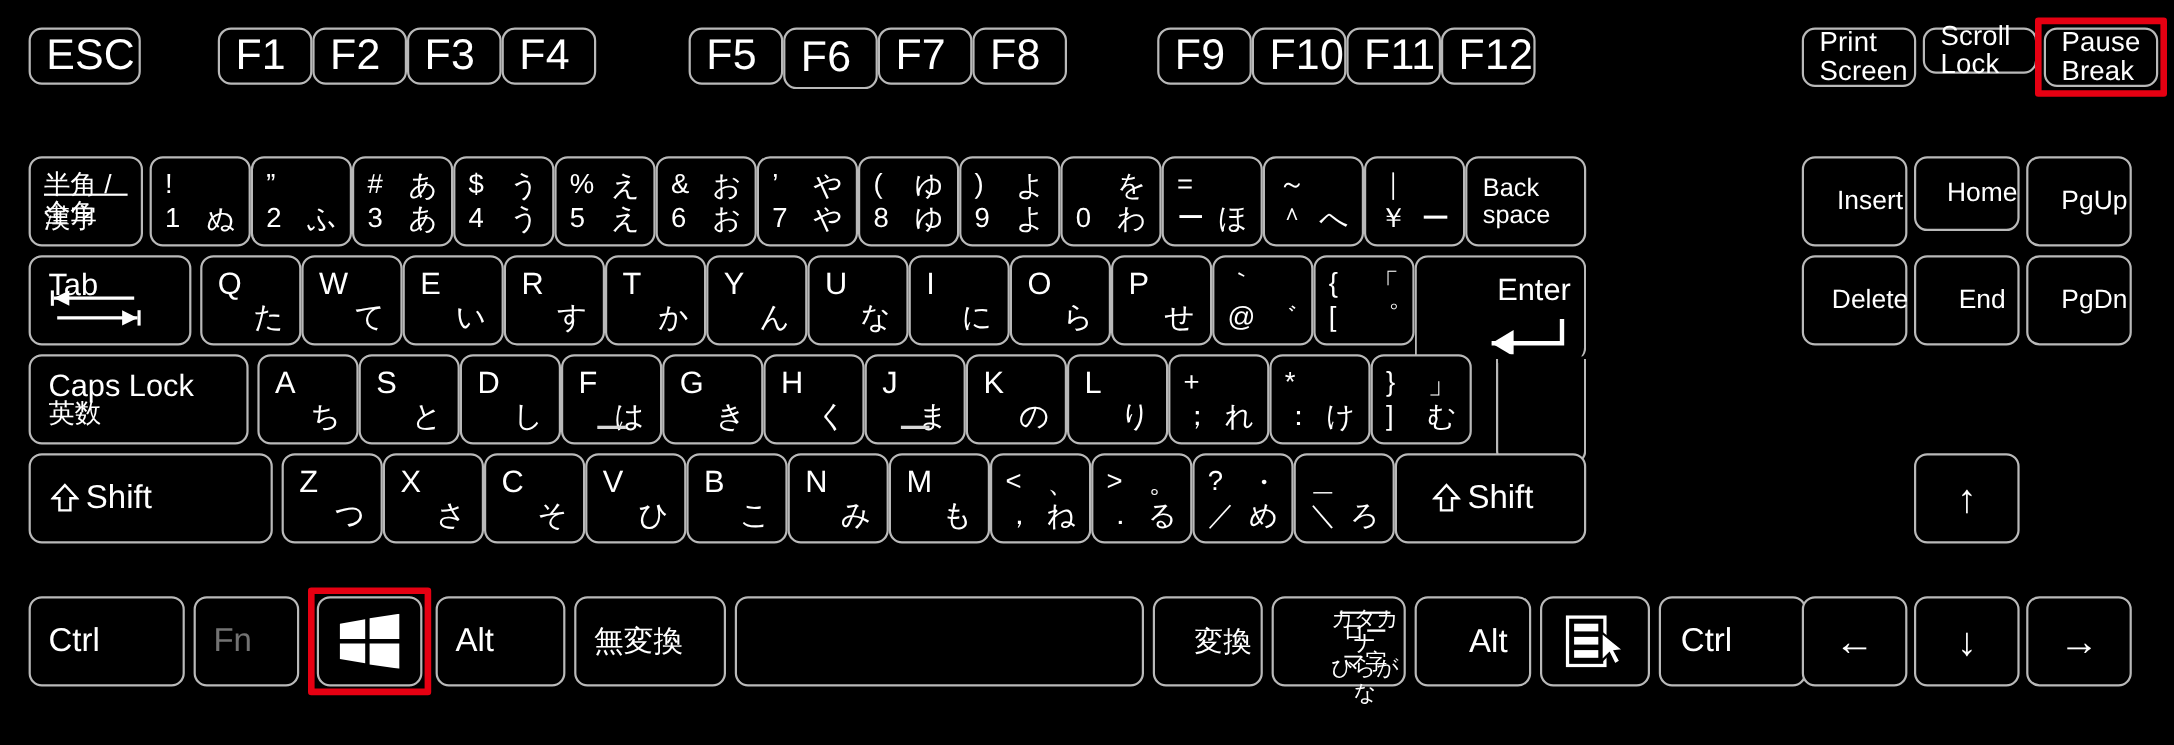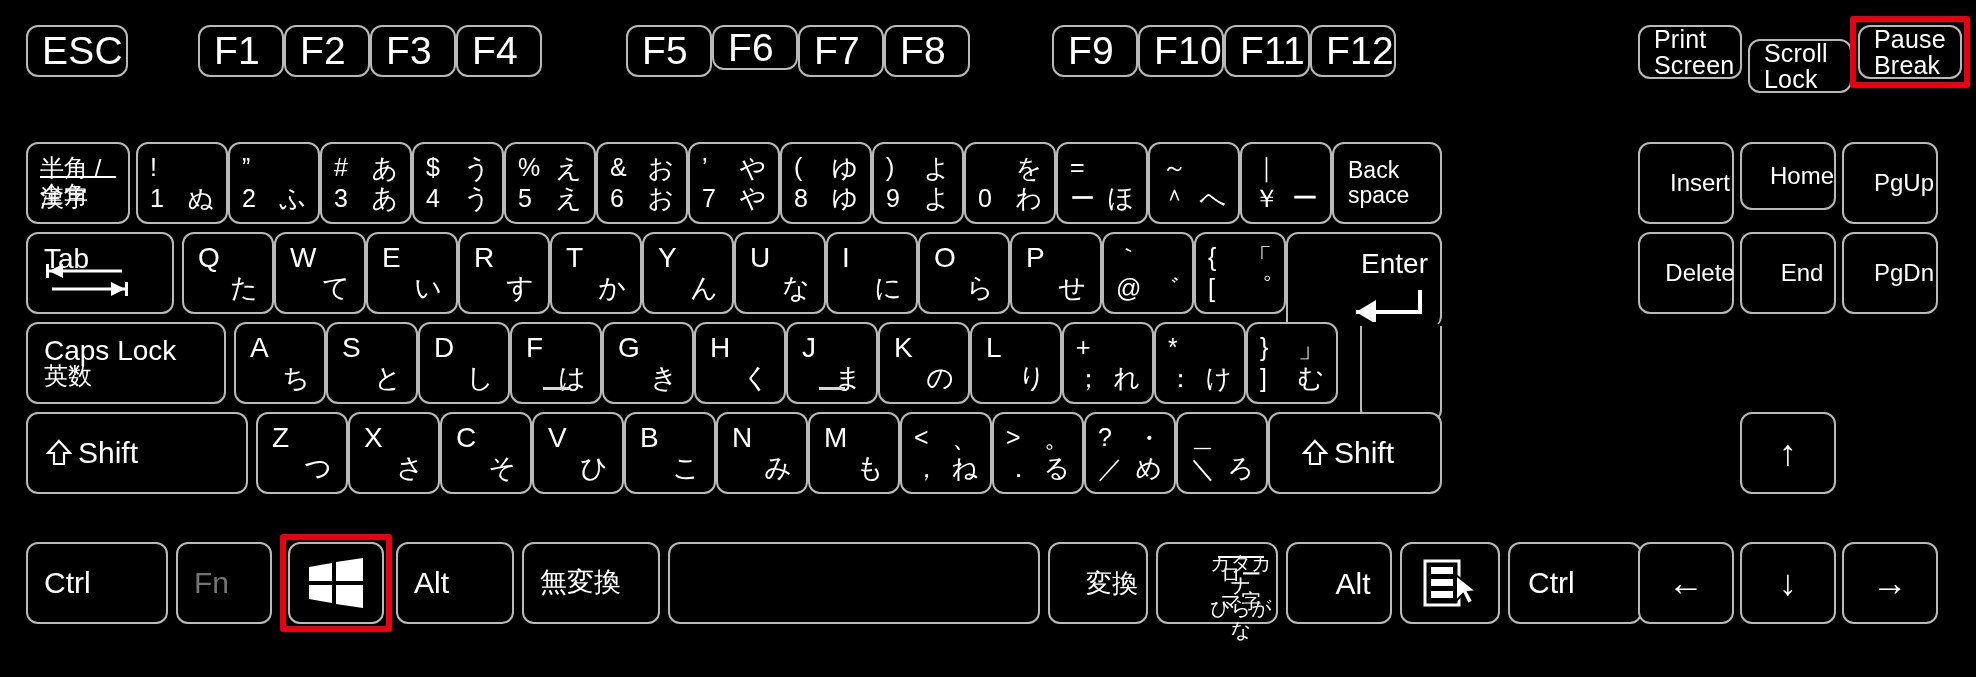--- a/index.html
+++ b/index.html
@@ -180,21 +180,21 @@
     <div class="inner">
         <span class="lbl-tl">F4</span>
       </div>
   </div>
 
   <div class="key" style="left:626px;top:25px;width:86px;height:52px;">
     <div class="inner">
         <span class="lbl-tl">F5</span>
       </div>
   </div>
-  <div class="key" style="left:712px;top:25px;width:86px;height:45px;">
+  <div class="key" style="left:712px;top:25px;width:86px;height:56px;">
     <div class="inner">
         <span class="lbl-tl">F6</span>
       </div>
   </div>
   <div class="key" style="left:798px;top:25px;width:86px;height:52px;">
     <div class="inner">
         <span class="lbl-tl">F7</span>
       </div>
   </div>
   <div class="key" style="left:884px;top:25px;width:86px;height:52px;">
@@ -223,21 +223,21 @@
         <span class="lbl-tl">F12</span>
       </div>
   </div>
 
   <div class="key" style="left:1638px;top:25px;width:104px;height:54px;">
     <div class="inner">
         <span class="lbl-tl two">Print
 Screen</span>
       </div>
   </div>
-  <div class="key" style="left:1748px;top:39px;width:104px;height:54px;">
+  <div class="key" style="left:1748px;top:25px;width:104px;height:42px;">
     <div class="inner">
         <span class="lbl-tl two">Scroll
 Lock</span>
       </div>
   </div>
   <div class="key" style="left:1858px;top:25px;width:104px;height:54px;">
     <div class="inner">
         <span class="lbl-tl two">Pause
 Break</span>
       </div>

